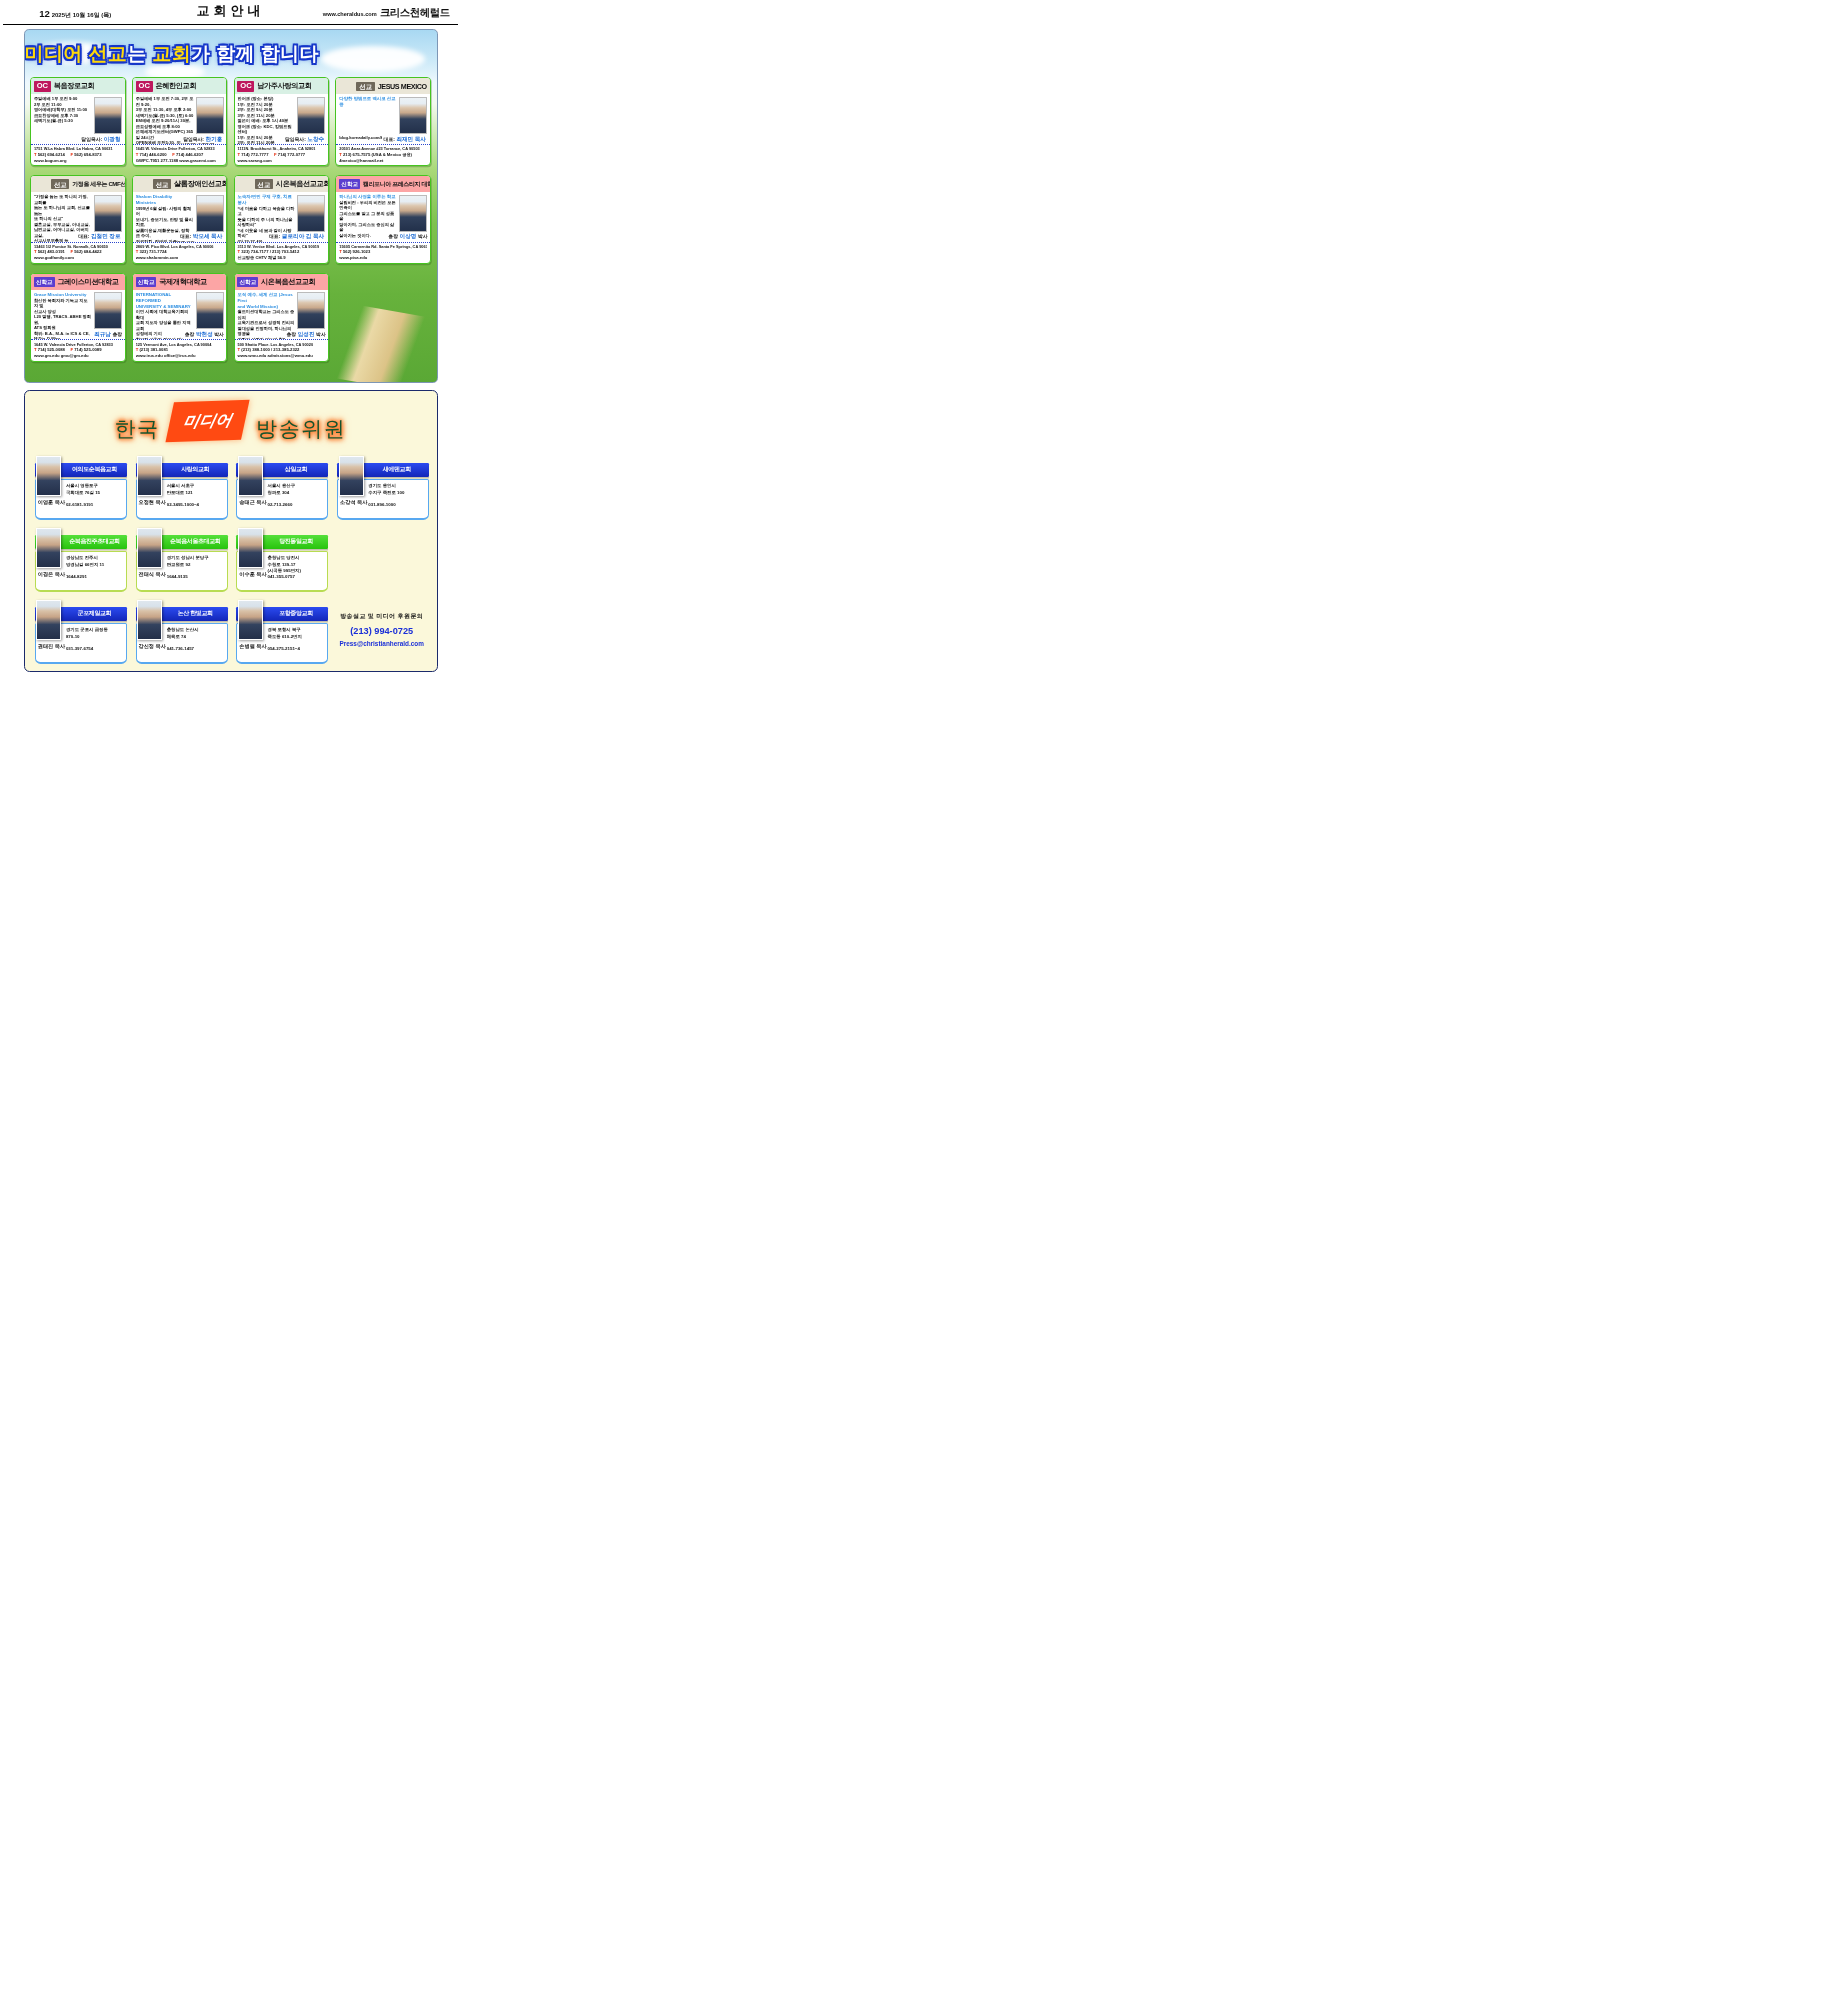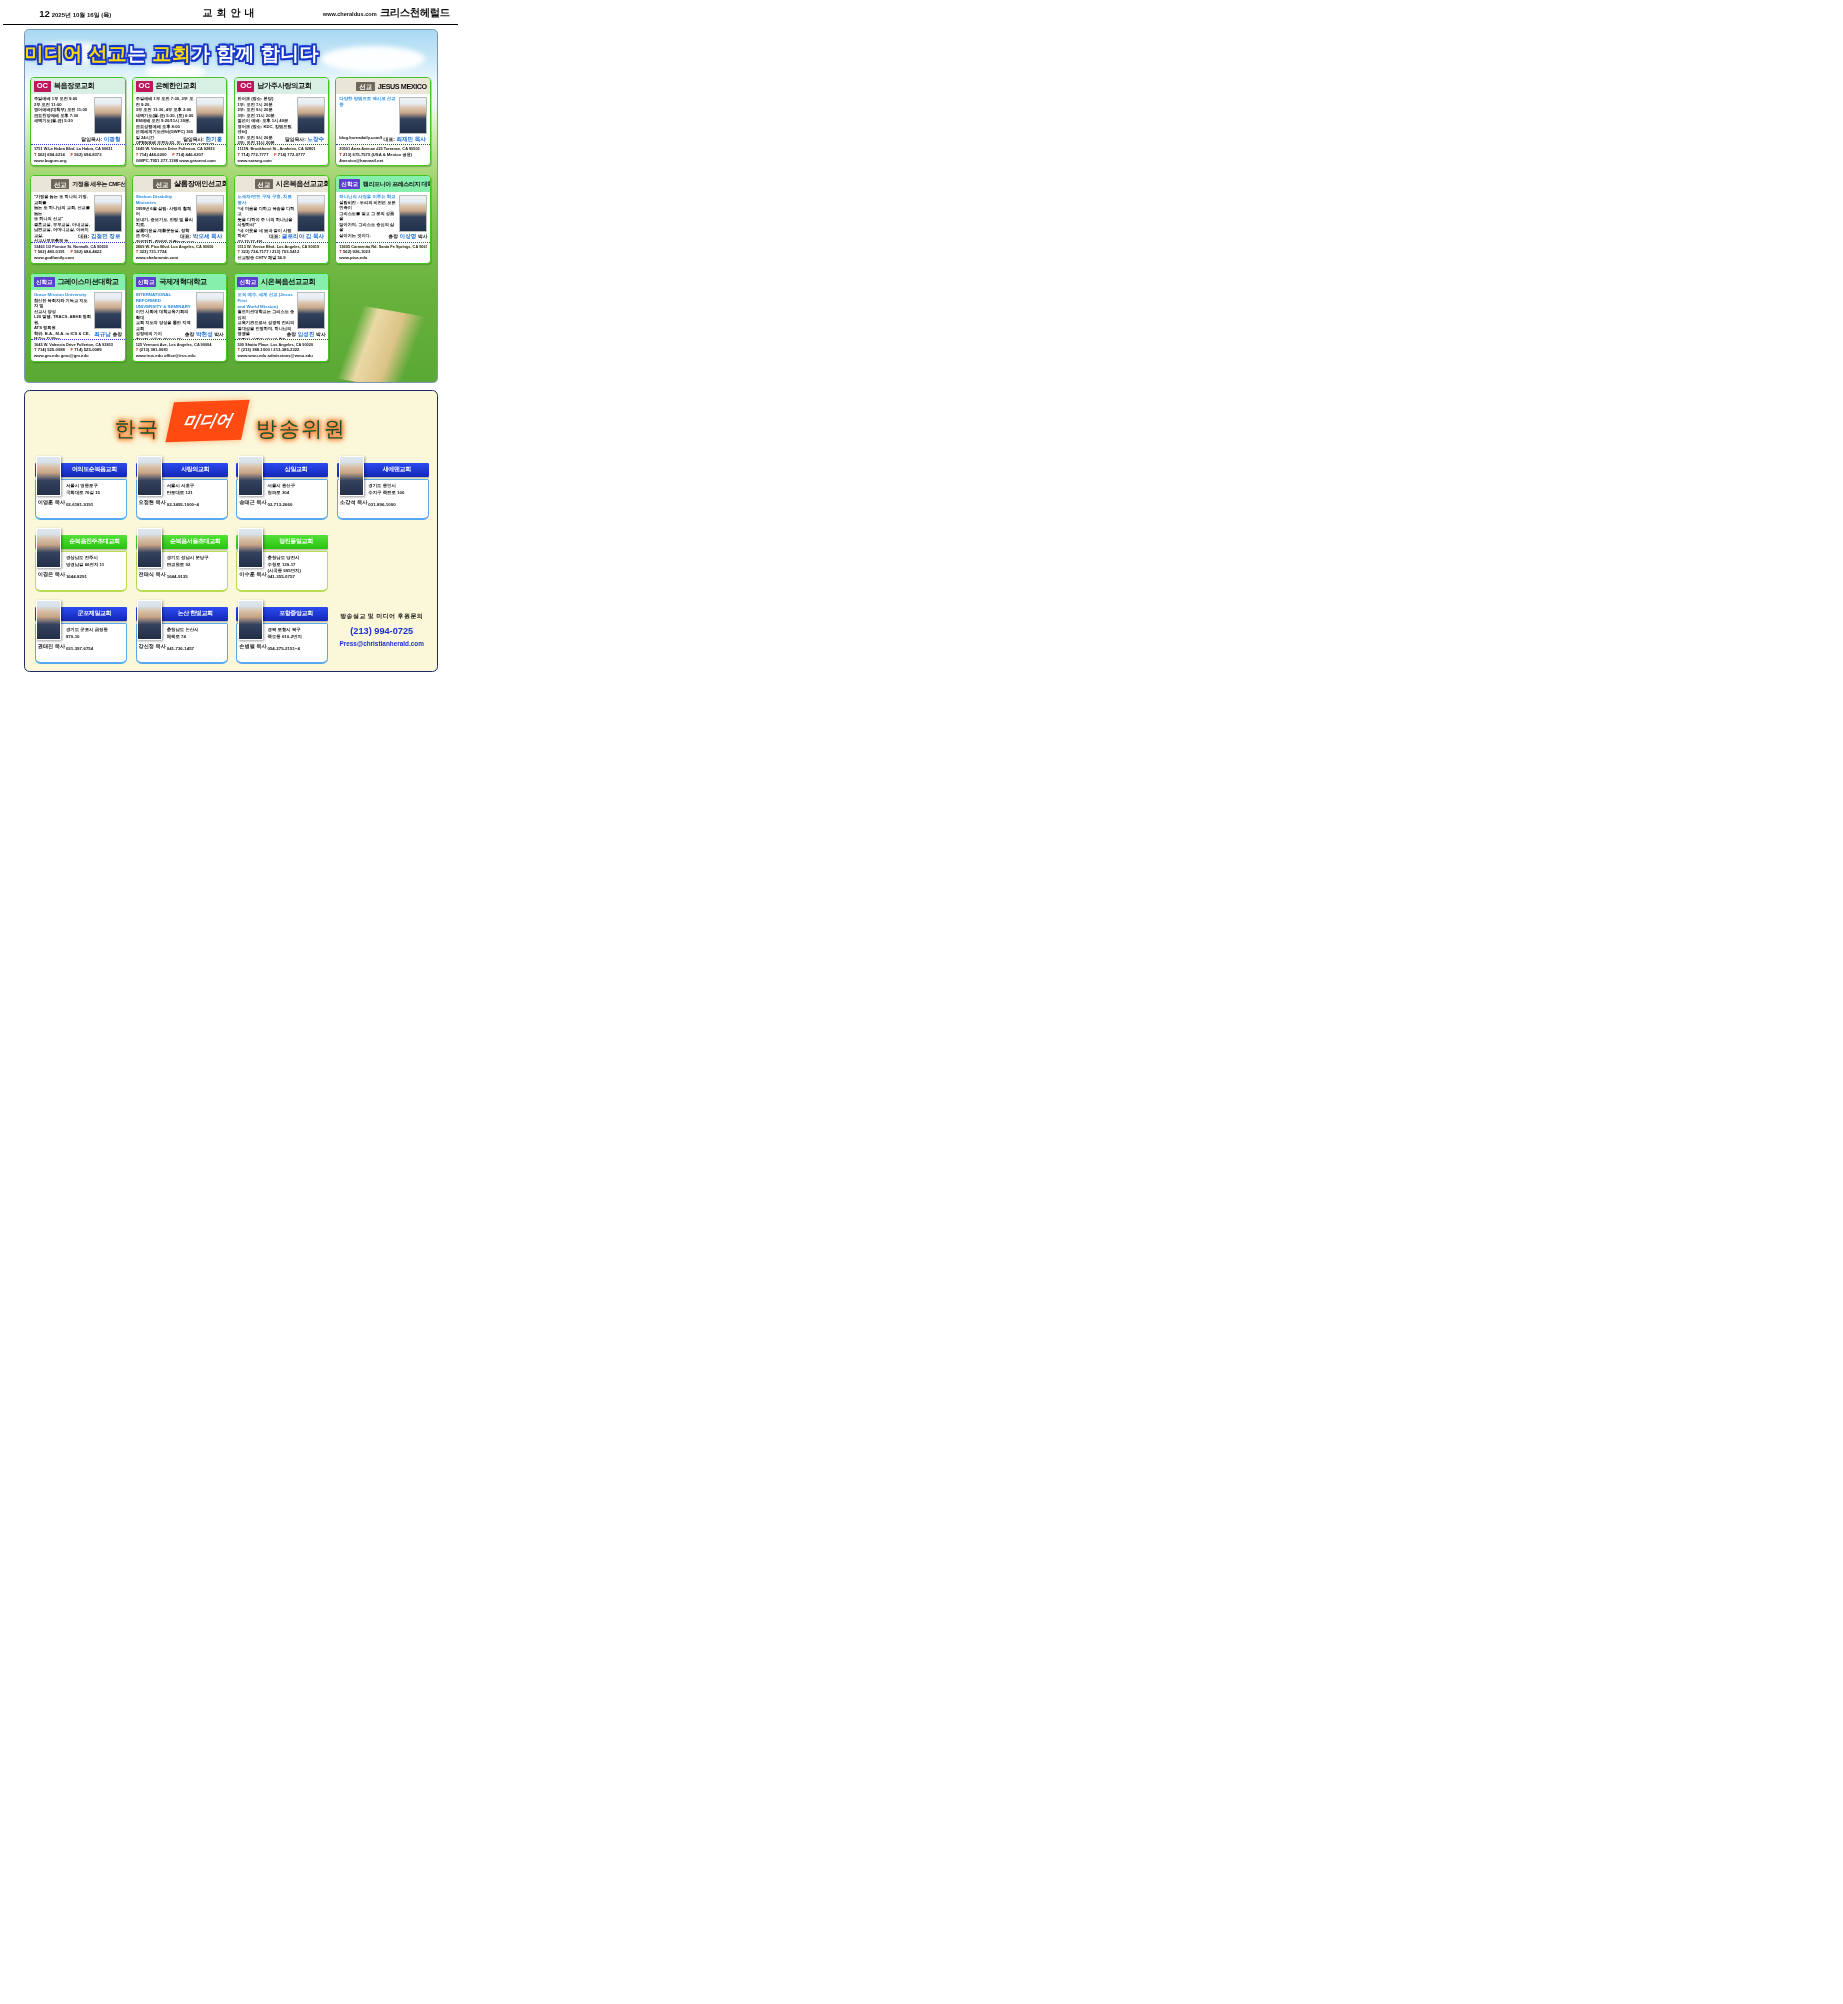--- a/index.html
+++ b/index.html
@@ -3,21 +3,21 @@
 <meta charset="utf-8">
 <style>
   * { box-sizing: border-box; margin: 0; padding: 0; }
   body { width: 461px; background: #fff; font-family: "Liberation Sans", sans-serif; color:#111; }
 
   
   .page-header { position: relative; display:flex; justify-content: space-between; align-items: flex-end;
     padding: 6.4px 8px 3.2px; border-bottom: 1.2px solid #000; margin: 0 3.2px; }
   .pnum { font-size: 9.6px; font-weight: 900; margin-left: 28px; }
   .pdate { font-size: 6px; font-weight: 700; }
-  .ph-center { position:absolute; left:50%; transform:translateX(-50%); bottom:3.2px; font-size: 10px; font-weight: 900; letter-spacing: 4px; }
+  .ph-center { position:absolute; left:50%; transform:translateX(-50%); bottom:3.2px; font-size: 13px; font-weight: 900; letter-spacing: 4px; }
   .purl { font-size: 5.6px; font-weight: 700; margin-right: 3.2px; }
   .pmast { font-size: 10.4px; font-weight: 900; letter-spacing: -0.4px; }
 
   
   .ad-panel { position: relative; margin: 4.8px auto 0; width: 414px; height: 354px;
     border: 0.8px solid #7d96b5; border-radius: 4.8px; overflow: hidden;
     background: linear-gradient(180deg, #a8d8f2 0%, #cdeaf8 9%, #eef8fd 15%, #f3f9ef 21%,
       #d6edbe 28%, #a8d877 40%, #7ec24f 55%, #67b23c 75%, #5aa835 100%); }
   .cloud { position:absolute; background: rgba(255,255,255,.95); border-radius: 50%; filter: blur(2.8px); }
   .cloud.c1 { width: 80px; height: 22.5px; left: 7.2px; top: 11.2px; }
@@ -36,21 +36,21 @@
       1.6px 1.6px 0 #1536c9, -1.6px -1.6px 0 #1536c9, 1.6px -1.6px 0 #1536c9, -1.6px 1.6px 0 #1536c9,
       0 0 5.6px #1536c9; }
 
   .cards { position: absolute; top: 47px; left: 5.6px; right: 5.6px;
     display: grid; grid-template-columns: repeat(4, 1fr); gap: 8.8px 6.4px; }
   .card { height: 89px; background: #fff; border: 1.2px solid #46c420; border-radius: 4px;
     box-shadow: 0.8px 1.2px 0 rgba(45,110,20,.35); display: flex; flex-direction: column; overflow: hidden; }
   .card-head { display: flex; align-items: center; gap: 2.8px; padding: 2px 2.8px; min-height: 16px; flex: 0 0 16px; }
   .head-oc { background: #d8f0e4; }
   .head-mission { background: #eae6d7; padding-left: 20px; }
-  .head-seminary { background: #86efac; }
+  .head-seminary { background: #fca5a5; }
   .badge { color: #fff; font-weight: 900; padding: 1.2px 2.8px; border-radius: 0.8px; line-height: 1.1; white-space: nowrap; }
   .badge-oc { background: #be185d; font-size: 7.6px; }
   .badge-mission { background: #6f685a; font-size: 6.4px; }
   .badge-seminary { background: #5b3ecf; font-size: 5.6px; padding: 2px 2px; }
   .card-title { font-weight: 900; font-size: 7.2px; letter-spacing: -0.4px; white-space: nowrap; }
   .t-sm { font-size: 6px; }
 
   .card-body { position: relative; flex: 1 1 auto; padding: 2px 2.8px 0.8px; font-size: 4.2px; font-weight: 700;
     line-height: 1.31; overflow: hidden; }
   .photo { float: right; width: 28px; height: 37px; margin: 0.4px 0 1.2px 2px; border: 0.4px solid #bbb;

